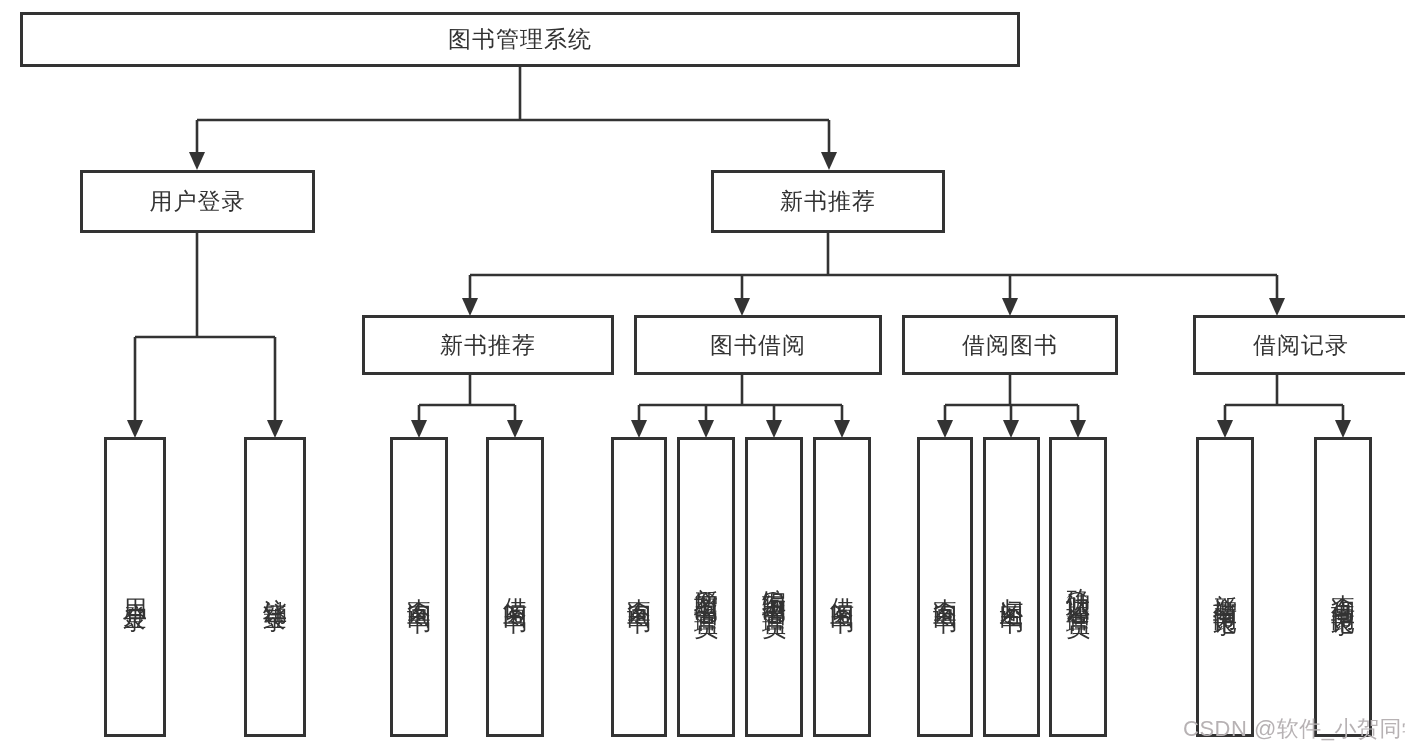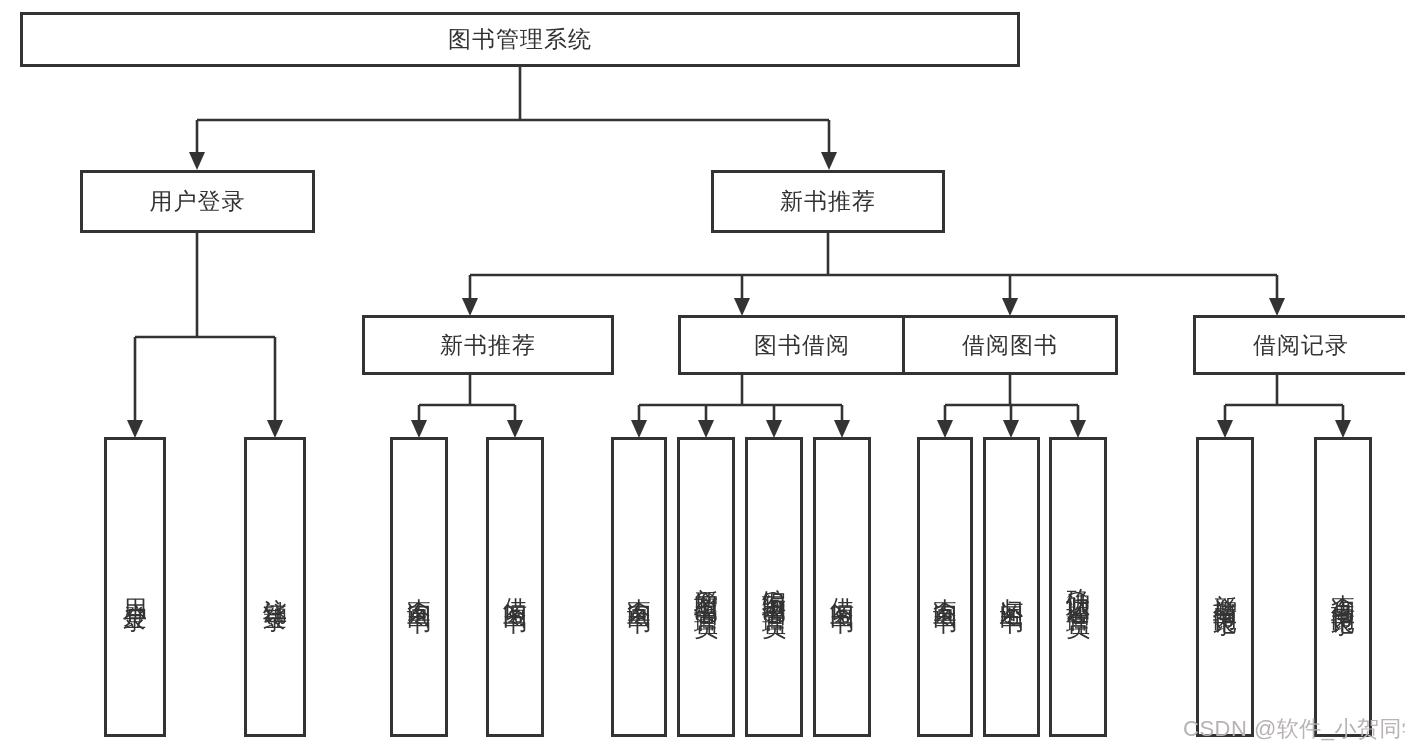--- a/index.html
+++ b/index.html
@@ -138,21 +138,21 @@
   <div class="box" style="left:80px; top:170px; width:235px; height:63px;">
     <span class="h-label">用户登录</span>
   </div>
   <div class="box" style="left:711px; top:170px; width:234px; height:63px;">
     <span class="h-label">新书推荐</span>
   </div>
 
   <div class="box" style="left:362px; top:315px; width:252px; height:60px;">
     <span class="h-label">新书推荐</span>
   </div>
-  <div class="box" style="left:634px; top:315px; width:248px; height:60px;margin-left:44px;">
+  <div class="box" style="left:634px; top:315px; width:248px; height:60px;">
     <span class="h-label">图书借阅</span>
   </div>
   <div class="box" style="left:902px; top:315px; width:216px; height:60px;">
     <span class="h-label">借阅图书</span>
   </div>
   <div class="box" style="left:1169px; top:315px; width:216px; height:60px;margin-left:24px;">
     <span class="h-label">借阅记录</span>
   </div>
 
   <div class="box" style="left:104px; top:437px; width:62px; height:300px;">

